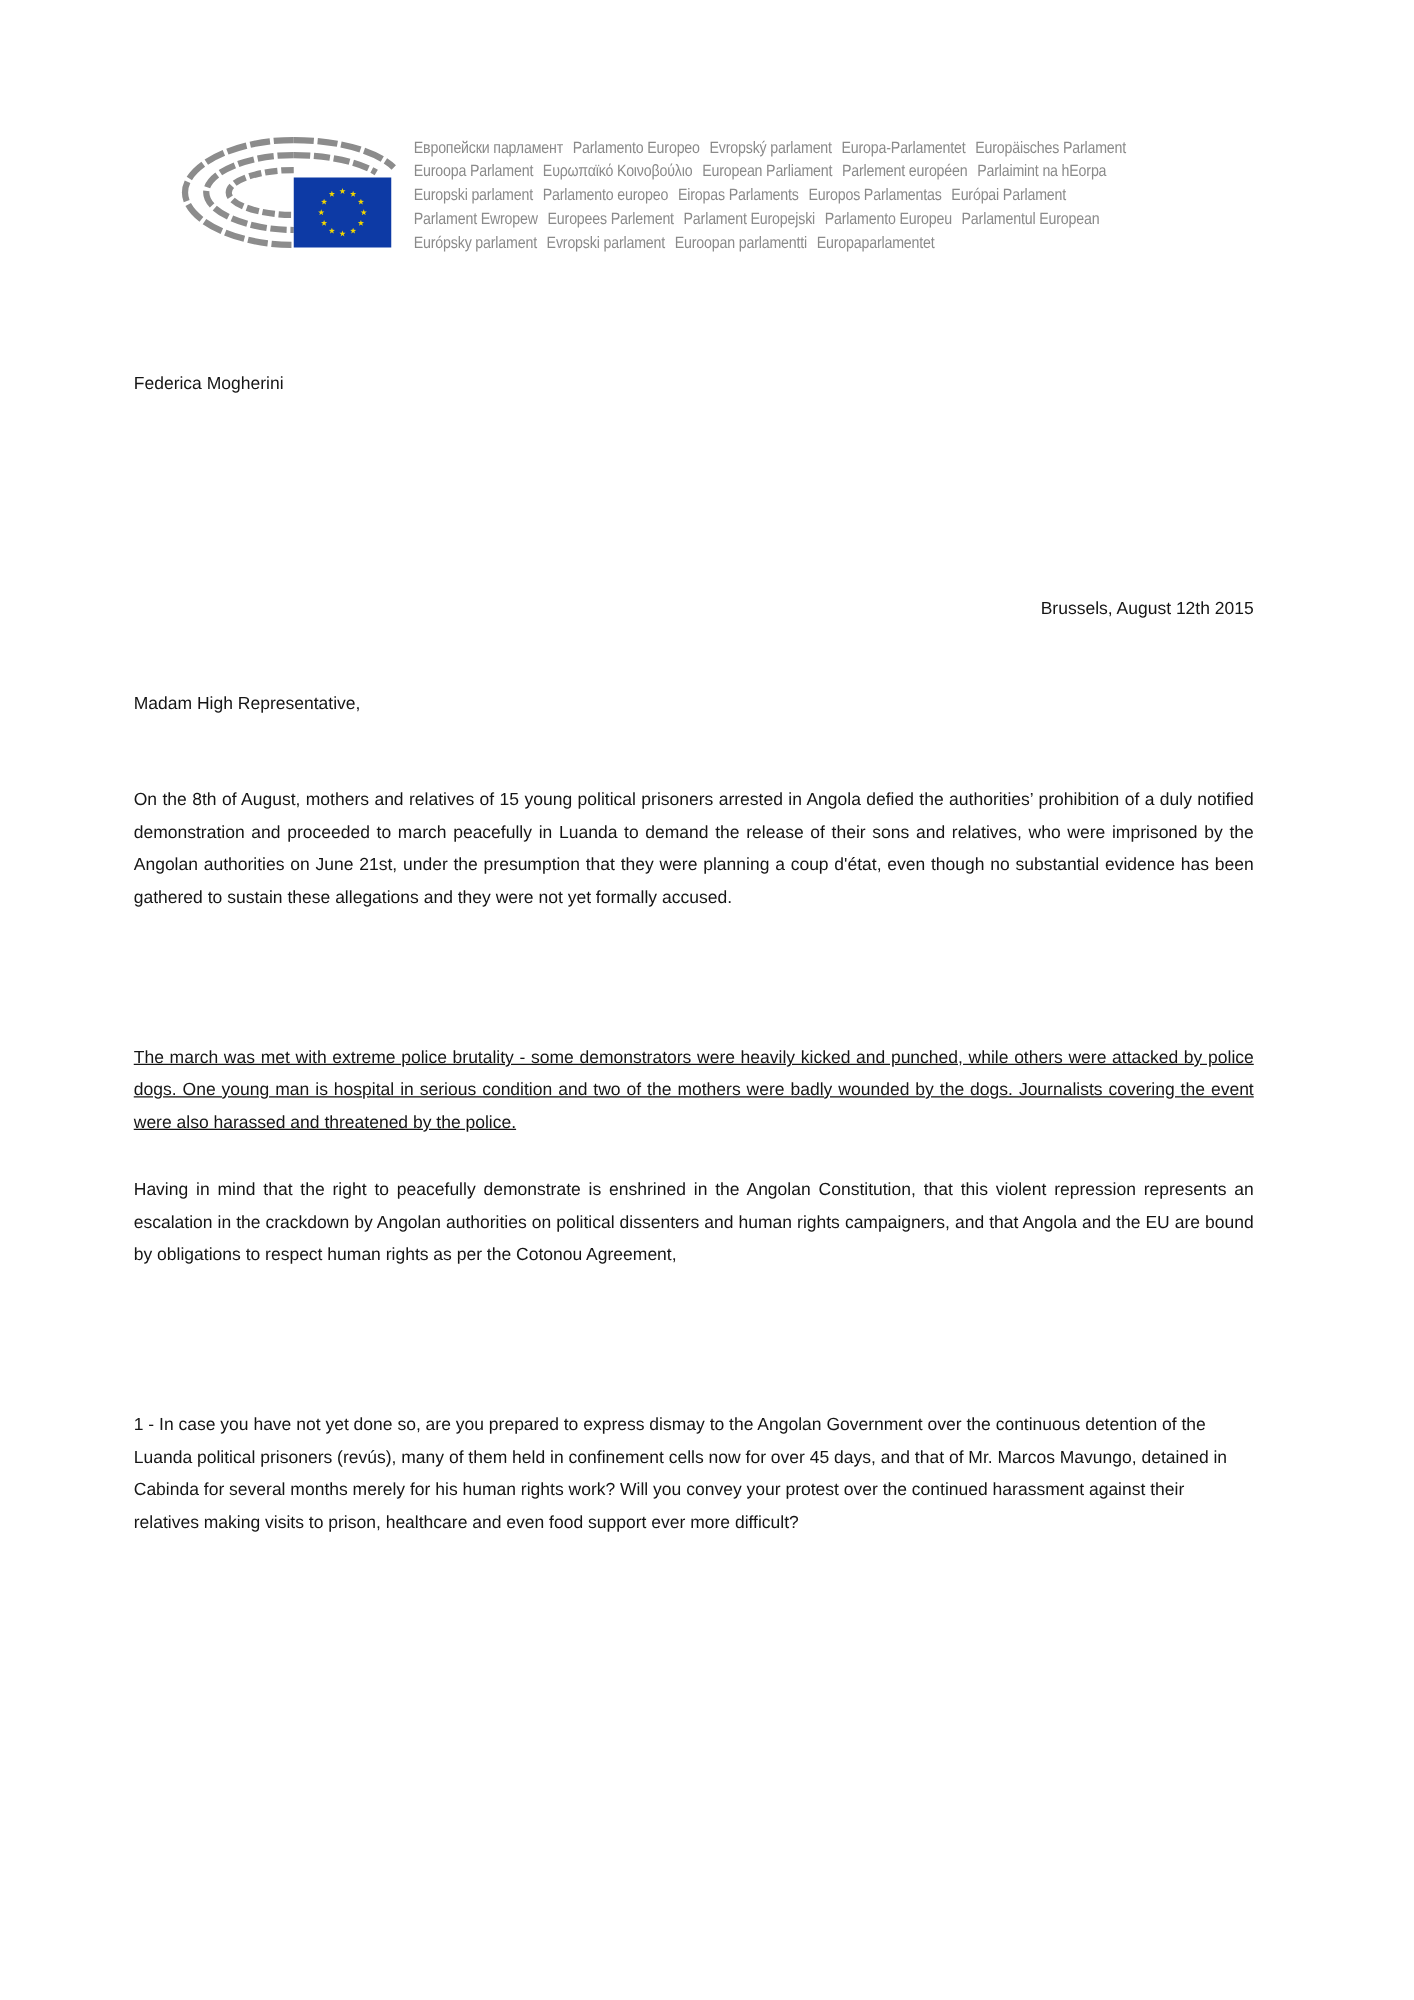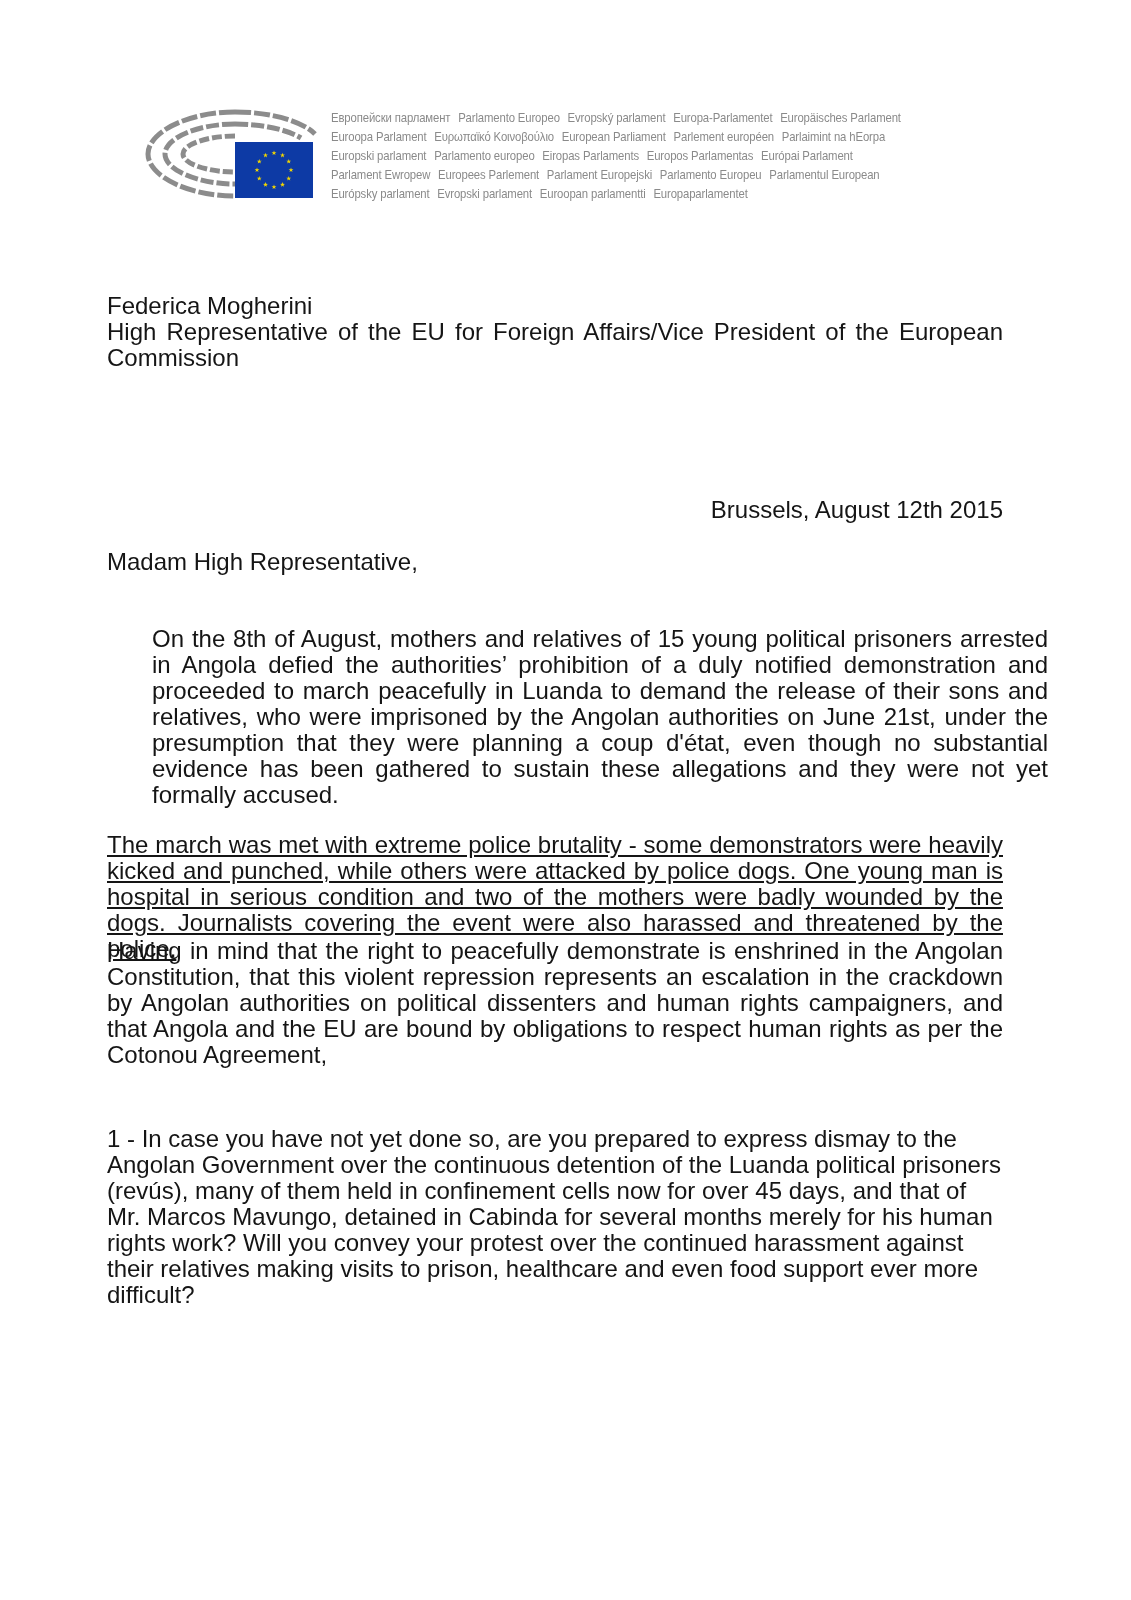--- a/index.html
+++ b/index.html
@@ -4,26 +4,26 @@
 <style>
   html, body { margin: 0; padding: 0; background: #ffffff; }
   body { width: 1131px; height: 1600px; position: relative; overflow: hidden;
          font-family: "Liberation Sans", sans-serif; color: #111; }
   .header { position: absolute; left: 143px; top: 104px; width: 830px; height: 100px; }
   .logo { position: absolute; left: 0; top: 0; width: 180px; height: 96px; }
   .langs { position: absolute; left: 188px; top: 4px; width: 650px;
            font-family: "Liberation Sans", sans-serif; font-size: 13.2px; line-height: 19px;
            color: #8a8a8a; letter-spacing: -0.15px; transform: scaleX(0.86); transform-origin: left top; white-space: nowrap; }
   .langs .row span { margin-right: 9px; }
-  .text { position: absolute; left: 107px; width: 896px; font-size: 24px; line-height: 26px; color: #151515; }
+  .text { position: absolute; left: 107px; width: 896px; font-size: 14px; line-height: 26px; color: #151515; }
   .just { text-align: justify; }
   .recipient { top: 293px; }
-  .date { top: 497px; text-align: right; }
+  .date { top: 473px; text-align: right; }
   .salutation { top: 549px; }
-  .p1 { top: 626px; margin-left: 45px; }
+  .p1 { top: 626px; }
   .p2 { top: 832px; text-decoration: underline; }
   .p3 { top: 938px; }
   .p4 { top: 1126px; }
   .text p { margin: 0; }
 </style>
 </head>
 <body>
 
 <div class="header">
   <svg class="logo" viewBox="0 0 180 96">
@@ -54,21 +54,20 @@
     <div class="row"><span>Европейски парламент</span><span>Parlamento Europeo</span><span>Evropský parlament</span><span>Europa-Parlamentet</span><span>Europäisches Parlament</span></div>
     <div class="row"><span>Euroopa Parlament</span><span>Ευρωπαϊκό Κοινοβούλιο</span><span>European Parliament</span><span>Parlement européen</span><span>Parlaimint na hEorpa</span></div>
     <div class="row"><span>Europski parlament</span><span>Parlamento europeo</span><span>Eiropas Parlaments</span><span>Europos Parlamentas</span><span>Európai Parlament</span></div>
     <div class="row"><span>Parlament Ewropew</span><span>Europees Parlement</span><span>Parlament Europejski</span><span>Parlamento Europeu</span><span>Parlamentul European</span></div>
     <div class="row"><span>Európsky parlament</span><span>Evropski parlament</span><span>Euroopan parlamentti</span><span>Europaparlamentet</span></div>
   </div>
 </div>
 
 <div class="text recipient">
   <p>Federica Mogherini</p>
-  <p class="just">High Representative of the EU for Foreign Affairs/Vice President of the European Commission</p>
 </div>
 
 <div class="text date">Brussels, August 12th 2015</div>
 
 <div class="text salutation">Madam High Representative,</div>
 
 <div class="text just p1">On the 8th of August, mothers and relatives of 15 young political prisoners arrested in Angola defied the authorities’ prohibition of a duly notified demonstration and proceeded to march peacefully in Luanda to demand the release of their sons and relatives, who were imprisoned by the Angolan authorities on June 21st, under the presumption that they were planning a coup d'état, even though no substantial evidence has been gathered to sustain these allegations and they were not yet formally accused.</div>
 <div class="text just p2">The march was met with extreme police brutality - some demonstrators were heavily kicked and punched, while others were attacked by police dogs. One young man is hospital in serious condition and two of the mothers were badly wounded by the dogs. Journalists covering the event were also harassed and threatened by the police.</div>
 <div class="text just p3">Having in mind that the right to peacefully demonstrate is enshrined in the Angolan Constitution, that this violent repression represents an escalation in the crackdown by Angolan authorities on political dissenters and human rights campaigners, and that Angola and the EU are bound by obligations to respect human rights as per the Cotonou Agreement,</div>
 <div class="text p4">1 - In case you have not yet done so, are you prepared to express dismay to the Angolan Government over the continuous detention of  the Luanda political prisoners (revús), many of them held in confinement cells now for over 45 days, and that of Mr. Marcos Mavungo, detained in Cabinda for several months merely for his human rights work? Will you convey your protest over the continued harassment against their relatives making visits to prison, healthcare and even food support ever more difficult?</div>

